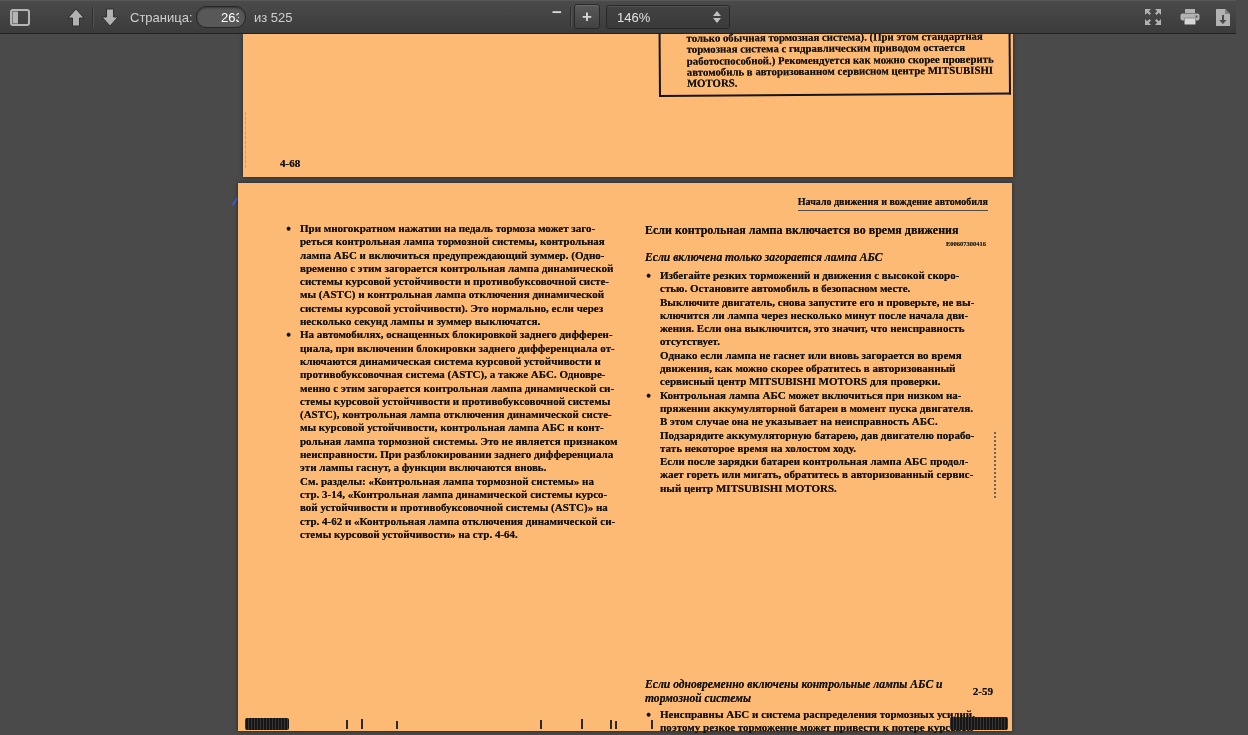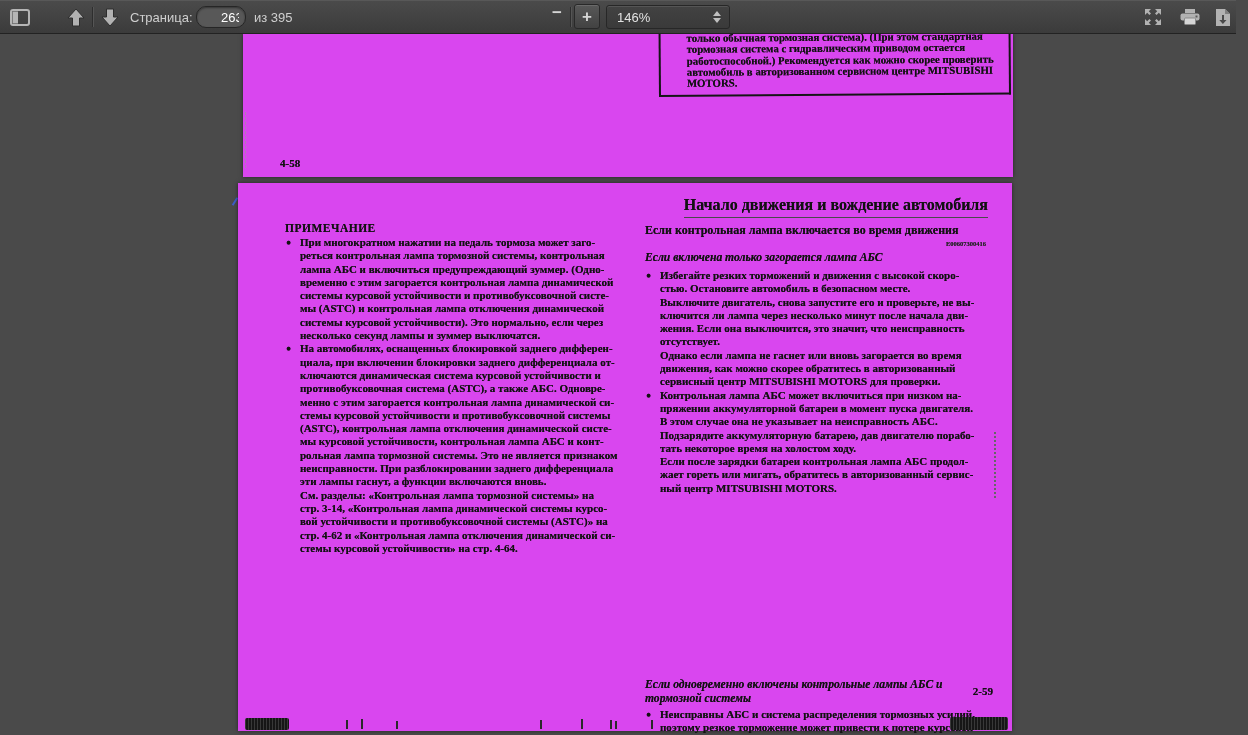--- a/index.html
+++ b/index.html
@@ -30,35 +30,35 @@
                 box-shadow:inset 0 1px 0 #555; }
   .zoom-combo span.val { color:#e2e2e2; font-size:13px; padding-left:10px; flex:1; }
   .spinner { display:flex; flex-direction:column; gap:2px; padding-right:8px; }
   .spinner i { width:0; height:0; border-left:4px solid transparent;
                border-right:4px solid transparent; display:block; }
   .spinner .up { border-bottom:5px solid #c0c0c0; }
   .spinner .dn { border-top:5px solid #c0c0c0; }
   svg.icn { display:block; }
 
   
-  .page { position:absolute; background:#d946ef; box-shadow:0 0 4px rgba(0,0,0,.5); }
+  .page { position:absolute; background:#fdba74; box-shadow:0 0 4px rgba(0,0,0,.5); }
   .doc { font-family:"Liberation Serif","DejaVu Serif",serif; color:#121212;
          text-shadow:0 0 .4px rgba(10,10,10,.75); }
   .lines { white-space:pre-line; }
 
   #page-prev { left:243px; top:34px; width:770px; height:143px; }
   .warnbox { position:absolute; left:416px; top:-3px; width:352px; height:66px;
              border-left:2px solid #151515; border-right:2px solid #151515;
              border-bottom:2px solid #151515; transform:rotate(-.4deg);
              transform-origin:0 100%; padding:2px 4px 0 26px; }
   .warnbox .lines { font-size:10.8px; line-height:11.3px; font-weight:bold; }
   .pagenum { position:absolute; font-size:11px; font-weight:bold; }
 
   #page-cur { left:238px; top:183px; width:774px; height:548px; }
-  .hdr { position:absolute; right:24px; top:13px; font-size:16px; font-weight:bold;
+  .hdr { position:absolute; right:24px; top:13px; font-size:10px; font-weight:bold;
          border-bottom:1px solid #4a4a4a; padding-bottom:3px; }
   .notecol { position:absolute; left:47px; top:39px; width:356px; }
   .note-title { font-size:11.5px; font-weight:bold; letter-spacing:.5px; margin-bottom:2px; }
   .bullet-row { display:flex; }
   .bullet-dot { width:15px; font-size:8.5px; line-height:13.3px; padding-left:1px; }
   .body-lines { font-size:11px; line-height:13.3px; font-weight:600; flex:1; }
   .rightcol-el { position:absolute; }
   .r-title { left:407px; top:40px; font-size:12px; font-weight:bold; }
   .r-code { right:26px; top:57px; font-size:6.5px; color:#2c2c2c; font-weight:600; }
   .r-sub { font-size:11.6px; font-weight:bold; font-style:italic; line-height:13.5px; }
@@ -103,21 +103,21 @@
     </svg>
   </div>
 
   <div class="tb-item" style="left:130px;">
     <span class="tb-label">Страница:</span>
   </div>
 
   <input class="page-input" value="263" style="">
 
   <div class="tb-item" style="left:254px;">
-    <span class="tb-label">из 395</span>
+    <span class="tb-label">из 525</span>
   </div>
 
   <div class="tb-item tb-btn zoom-btn" style="left:544px;">
     <span>−</span>
   </div>
   <div class="tb-sep" style="left:570px;"></div>
   <div class="tb-btn zoom-btn plus-raised" style="position:absolute; left:574px; top:4px;">
     <span>+</span>
   </div>
 
@@ -157,31 +157,30 @@
 </div>
 
 <div class="page doc" id="page-prev">
   <div class="warnbox">
     <div class="lines">только обычная тормозная система). (При этом стандартная
 тормозная система с гидравлическим приводом остается
 работоспособной.) Рекомендуется как можно скорее проверить
 автомобиль в авторизованном сервисном центре MITSUBISHI
 MOTORS.</div>
   </div>
-  <div class="pagenum pn-458">4-58</div>
+  <div class="pagenum pn-458">4-68</div>
   <div class="edge-dashes"></div>
 </div>
 <div class="blue-mark"></div>
 
 <div class="page doc" id="page-cur">
 
   <div class="hdr">Начало движения и вождение автомобиля</div>
 
   <div class="notecol">
-    <div class="note-title">ПРИМЕЧАНИЕ</div>
     <div class="bullet-row">
       <span class="bullet-dot">●</span>
       <div class="body-lines lines">При многократном нажатии на педаль тормоза может заго-
 реться контрольная лампа тормозной системы, контрольная
 лампа АБС и включиться предупреждающий зуммер. (Одно-
 временно с этим загорается контрольная лампа динамической
 системы курсовой устойчивости и противобуксовочной систе-
 мы (ASTC) и контрольная лампа отключения динамической
 системы курсовой устойчивости). Это нормально, если через
 несколько секунд лампы и зуммер выключатся.</div>

